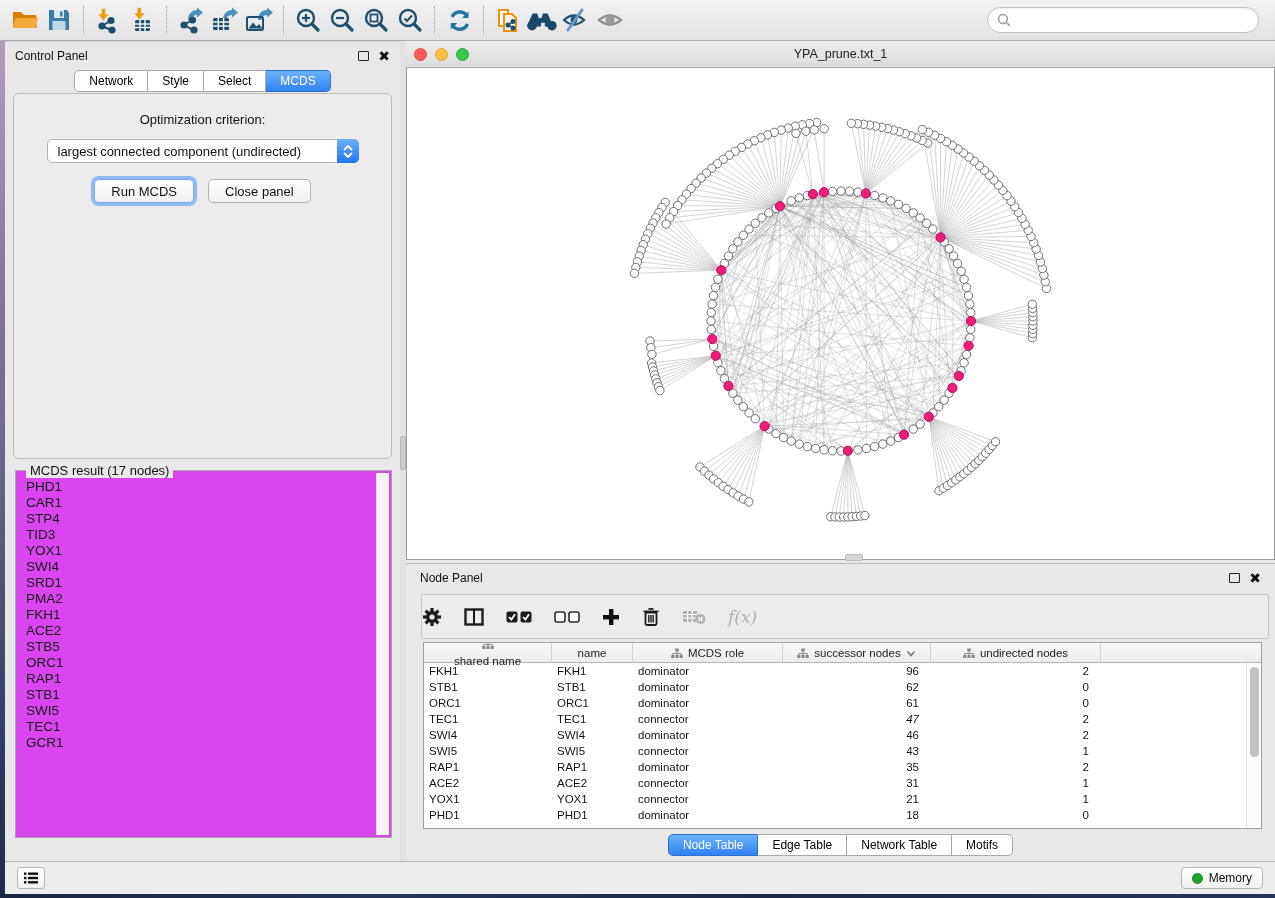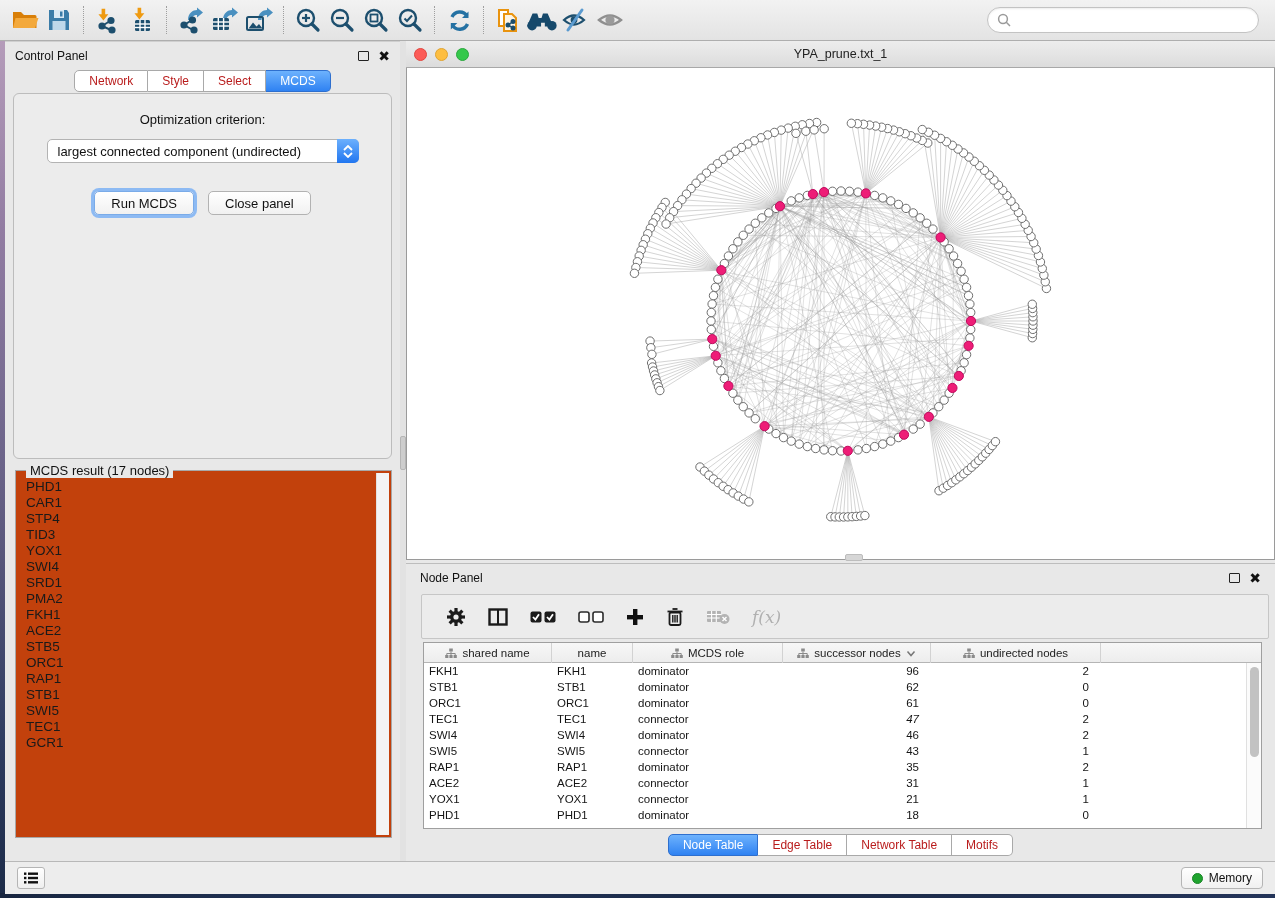--- a/index.html
+++ b/index.html
@@ -27,40 +27,40 @@
   
   .control-panel { position:absolute; left:5px; top:41px; width:395px; height:820px; background:#e8e8e8; border-top:1px solid #cfcfcf; }
   .panel-header { height:28px; display:flex; align-items:center; padding:0 10px; }
   .panel-title { font-size:12px; color:#111; }
   .panel-hdr-icons { margin-left:auto; display:flex; gap:9px; align-items:center; }
   .float-ico { width:11px; height:10px; border:1.6px solid #222; border-radius:1px; }
   .close-ico { font-size:14px; font-weight:bold; color:#111; line-height:10px; }
 
   .seg-row { display:flex; justify-content:center; }
   .seg { height:22px; padding:0 14px; background:#fff; border:1px solid #a9a9a9; border-left:none;
-    display:flex; align-items:center; font-size:12px; color:#b91c1c; }
+    display:flex; align-items:center; font-size:12px; color:#000000; }
   .seg:first-child { border-left:1px solid #a9a9a9; border-radius:5px 0 0 5px; }
   .seg:last-child { border-radius:0 5px 5px 0; }
   .seg.sel { background:linear-gradient(180deg,#6db2fd,#2f82f2); border-color:#2e6fce; color:#fff; }
 
   .cp-inner { position:absolute; left:8px; right:8px; top:51px; height:366px; background:#ececec;
     border:1px solid #bcbcbc; border-radius:6px; }
   .opt-label { text-align:center; margin-top:18px; font-size:13px; color:#111; }
   .dropdown { margin:12px auto 0; width:312px; height:24px; background:#fff; border:1px solid #b3b3b3;
     border-radius:5px; display:flex; align-items:center; position:relative; }
   .dropdown .dd-text { padding-left:10px; font-size:13px; color:#111; }
   .dd-step { position:absolute; right:-1px; top:-1px; width:22px; height:24px; border-radius:0 5px 5px 0;
     background:linear-gradient(180deg,#6cb0fd,#2176f0); display:flex; flex-direction:column; align-items:center; justify-content:center; gap:1px; }
   .dd-step svg { display:block; }
-  .btn-row { display:flex; justify-content:center; gap:14px; margin-top:28px; }
+  .btn-row { display:flex; justify-content:center; gap:14px; margin-top:16px; }
   .mac-btn { height:24px; padding:0 16px; background:linear-gradient(180deg,#ffffff,#f1f1f1); border:1px solid #b2b2b2;
     border-radius:5px; font-size:13px; color:#111; display:flex; align-items:center; }
   .mac-btn.focused { box-shadow:0 0 0 3px rgba(110,170,245,.75); border-color:#7aabe8; }
 
-  .groupbox { position:absolute; left:10px; right:8px; top:428px; height:368px; border:1px solid #a8a8a8; background:#c2410c; }
+  .groupbox { position:absolute; left:10px; right:8px; top:428px; height:368px; border:1px solid #a8a8a8; background:#d946ef; }
   .groupbox-legend { position:absolute; top:-8px; left:10px; background:#e8e8e8; padding:0 4px; font-size:13px; color:#111; }
   .mcds-list { position:absolute; inset:2px 16px 2px 2px; overflow:hidden; font-size:13.5px; line-height:16px; padding:6px 0 0 8px; }
   .mcds-scroll { position:absolute; top:2px; right:2px; bottom:2px; width:13px; background:#f4f4f4; border-left:1px solid #e2e2e2; }
 
   
   .v-split { position:absolute; left:400px; top:41px; width:6px; height:820px; background:#e2e2e2; }
   .v-split .handle { position:absolute; left:0px; top:395px; width:6px; height:34px; background:#cdcdcd; border:1px solid #b5b5b5; border-radius:2px; }
 
   
   .net-win { position:absolute; left:406px; top:41px; width:869px; height:519px; }
@@ -71,21 +71,21 @@
   .tl.yellow { background:#fdbe41; border:1px solid #e0a431; }
   .tl.green { background:#35c84b; border:1px solid #2aa83d; }
   .net-title { position:absolute; left:0; right:0; text-align:center; font-size:12.5px; color:#222; }
   .net-canvas { position:absolute; left:0; top:27px; right:0; bottom:0; background:#fff; border:1px solid #9a9a9a; border-top:none; }
   .net-canvas svg { display:block; }
   .h-split-handle { position:absolute; left:438px; bottom:-2px; width:18px; height:7px; background:#d6d6d6; border:1px solid #bdbdbd; border-radius:2px; }
 
   
   .table-panel { position:absolute; left:406px; top:563px; width:869px; height:298px; background:#e8e8e8; border-top:1px solid #bdbdbd; }
   .tp-toolbar { position:absolute; left:15px; right:6px; top:30px; height:45px; background:#ececec;
-    border:1px solid #c6c6c6; border-radius:2px; display:flex; align-items:center; padding:0 24px; gap:22px; }
+    border:1px solid #c6c6c6; border-radius:2px; display:flex; align-items:center; padding:0 0; gap:22px; }
   .tp-ico { display:flex; align-items:center; justify-content:center; }
   .fx { font-family:"DejaVu Serif","Liberation Serif",serif; font-style:italic; font-size:17px; color:#b0b0b0; }
 
   .tbl { position:absolute; left:17px; top:78px; width:839px; height:187px; background:#fff; border:1px solid #9f9f9f; overflow:hidden; }
   .tbl-head { display:flex; height:20px; background:linear-gradient(180deg,#f7f7f7,#ededed); border-bottom:1px solid #b5b5b5; }
   .th { display:flex; align-items:center; justify-content:center; gap:5px; font-size:11.5px; color:#222;
     border-right:1px solid #d2d2d2; height:20px; }
   .tbl-body { position:absolute; left:0; top:20px; right:15px; bottom:0; }
   .tr { display:flex; height:16px; align-items:center; }
   .td { font-size:11.5px; color:#151515; padding:0 5px; overflow:hidden; white-space:nowrap; }
@@ -1073,21 +1073,21 @@
             </g>
           <circle cx="18.5" cy="10" r="5" fill="#b3b3b3"></circle>
             <path d="M16.5 8 l4 4 M20.5 8 l-4 4" stroke="#fff" stroke-width="1.4"></path>
         </svg>
       </span>
       <span class="fx">f(x)</span>
     </div>
 
     <div class="tbl">
       <div class="tbl-head" id="tbl-head">
-          <div class="th" style="width: 128px;">
+          <div class="th" style="width: 128px; flex-direction: column;">
             <span style="display:flex">
               <svg width="12" height="11" viewBox="0 0 12 11" style="flex:none">
                 <g fill="#8a8a8a">
                   <rect x="4.2" y="0.5" width="3.6" height="3"></rect>
                   <rect x="0.2" y="7" width="3.2" height="3"></rect>
                   <rect x="4.4" y="7" width="3.2" height="3"></rect>
                   <rect x="8.6" y="7" width="3.2" height="3"></rect>
                 </g>
                 <g stroke="#8a8a8a" stroke-width="1">
                   <line x1="6" y1="3.5" x2="6" y2="5.5"></line>

